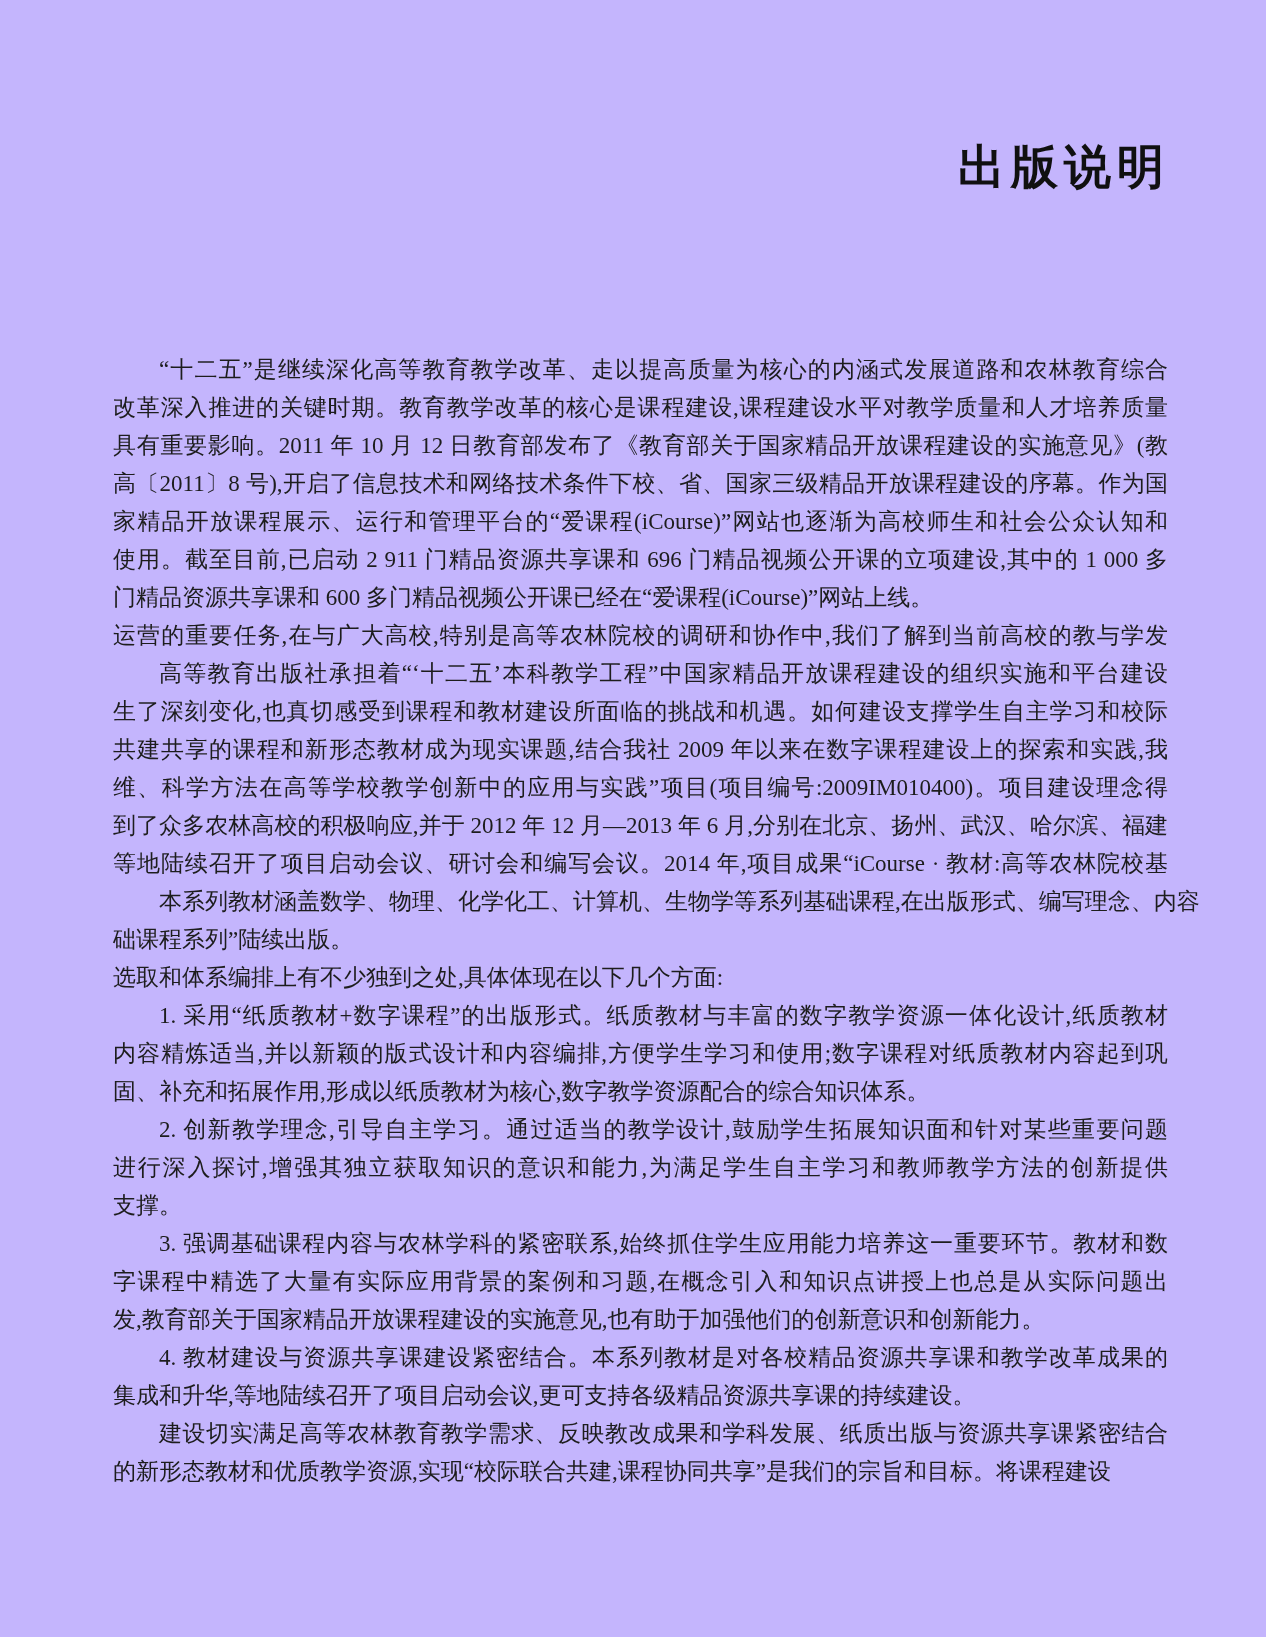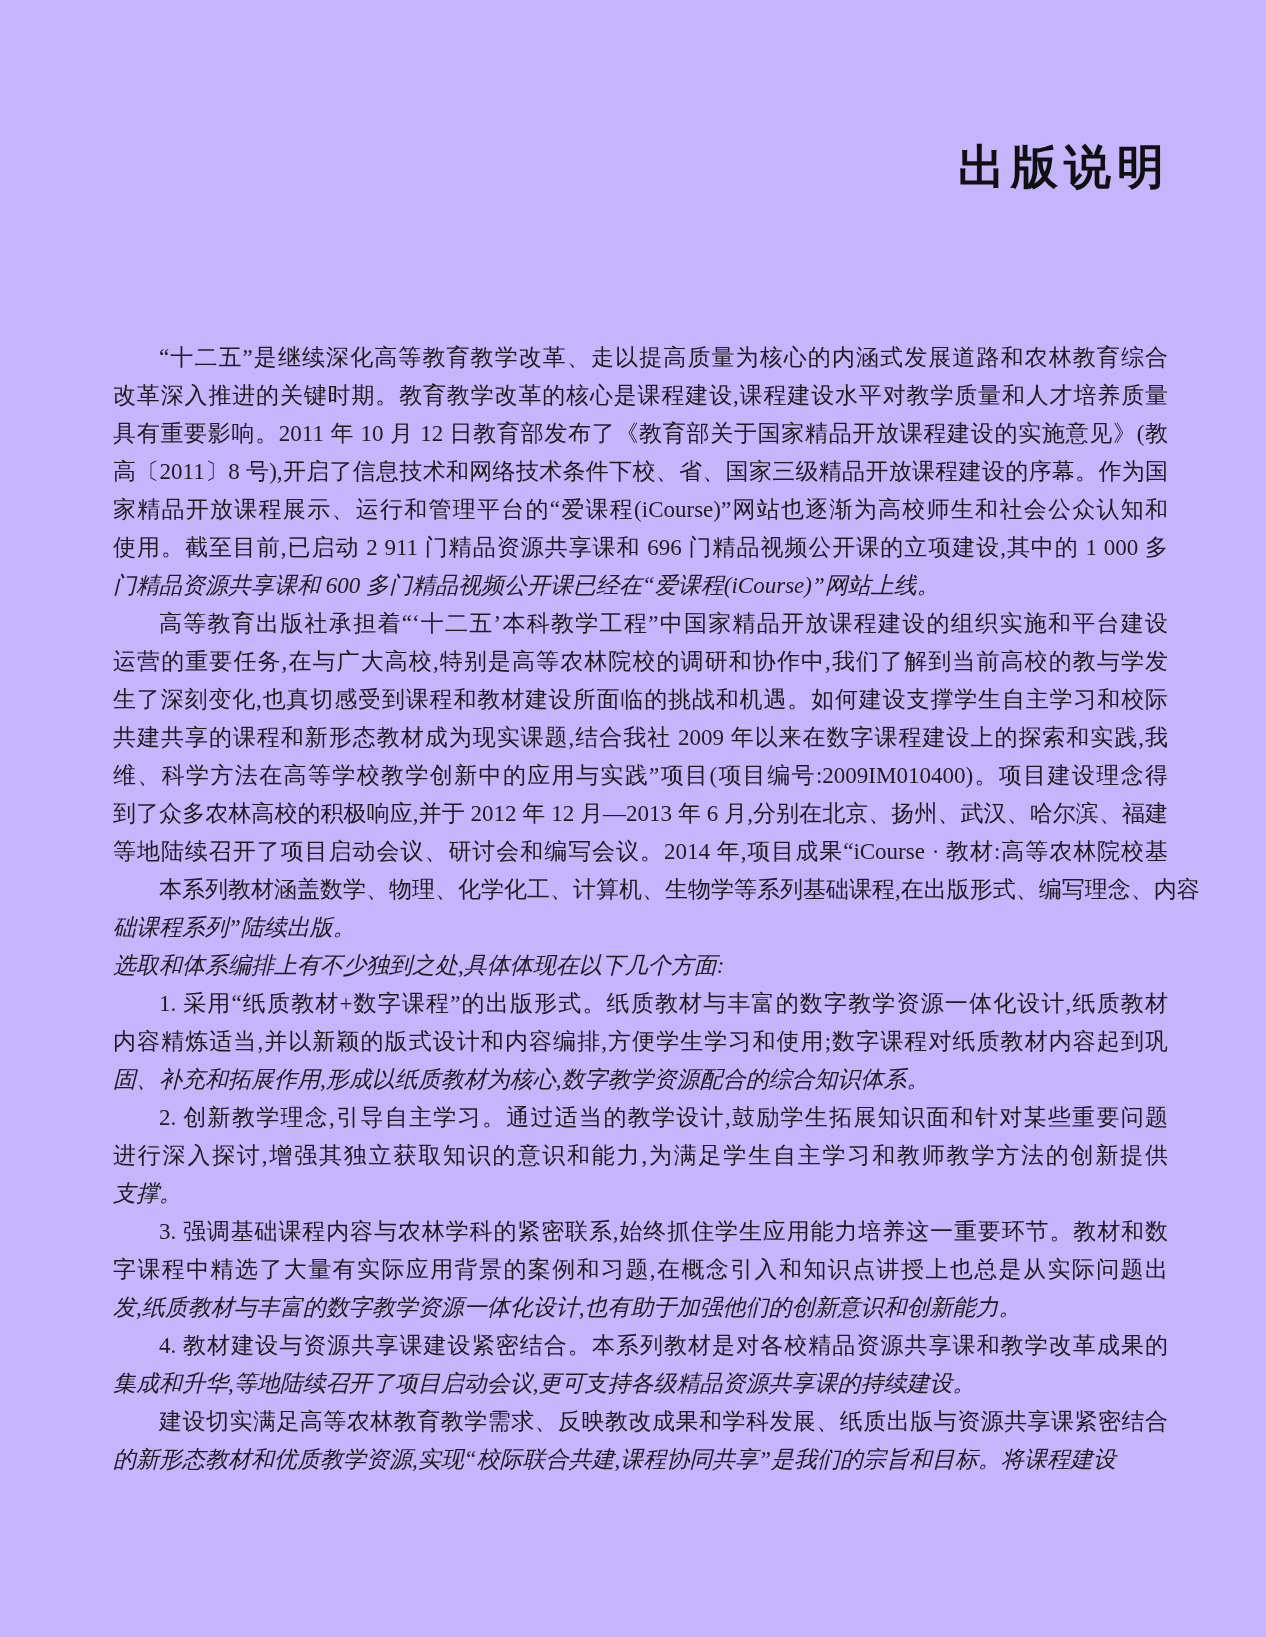--- a/index.html
+++ b/index.html
@@ -24,71 +24,70 @@
     line-height: 52px;
     font-weight: 700;
     letter-spacing: 6px;
     color: #101010;
     font-family: "Liberation Serif", "DejaVu Serif", serif;
     white-space: nowrap;
   }
   .body-text {
     position: absolute;
     left: 113px;
-    top: 339px;
+    top: 351px;
     width: 1055px;
     color: #1d1d1d;
   }
   .line {
     height: 38px;
     line-height: 38px;
     font-size: 23px;
     white-space: nowrap;
     text-align: justify;
     text-align-last: justify;
     overflow: visible;
   }
   .line.indent {
     padding-left: 46px;
   }
   .line.end {
     text-align-last: left;
-    font-style: italic;
   }
 </style>
 </head>
 <body>
 
 <div class="page">
   <h1 class="doc-title">出版说明</h1>
   <div class="body-text">
       <div class="line indent">“十二五”是继续深化高等教育教学改革、走以提高质量为核心的内涵式发展道路和农林教育综合</div>
       <div class="line">改革深入推进的关键时期。教育教学改革的核心是课程建设,课程建设水平对教学质量和人才培养质量</div>
       <div class="line">具有重要影响。2011 年 10 月 12 日教育部发布了《教育部关于国家精品开放课程建设的实施意见》(教</div>
       <div class="line">高〔2011〕8 号),开启了信息技术和网络技术条件下校、省、国家三级精品开放课程建设的序幕。作为国</div>
       <div class="line">家精品开放课程展示、运行和管理平台的“爱课程(iCourse)”网站也逐渐为高校师生和社会公众认知和</div>
       <div class="line">使用。截至目前,已启动 2 911 门精品资源共享课和 696 门精品视频公开课的立项建设,其中的 1 000 多</div>
       <div class="line end">门精品资源共享课和 600 多门精品视频公开课已经在“爱课程(iCourse)”网站上线。</div>
+      <div class="line">运营的重要任务,在与广大高校,特别是高等农林院校的调研和协作中,我们了解到当前高校的教与学发</div>
       <div class="line indent">高等教育出版社承担着“‘十二五’本科教学工程”中国家精品开放课程建设的组织实施和平台建设</div>
-      <div class="line">运营的重要任务,在与广大高校,特别是高等农林院校的调研和协作中,我们了解到当前高校的教与学发</div>
       <div class="line">生了深刻变化,也真切感受到课程和教材建设所面临的挑战和机遇。如何建设支撑学生自主学习和校际</div>
       <div class="line">共建共享的课程和新形态教材成为现实课题,结合我社 2009 年以来在数字课程建设上的探索和实践,我</div>
       <div class="line">维、科学方法在高等学校教学创新中的应用与实践”项目(项目编号:2009IM010400)。项目建设理念得</div>
       <div class="line">到了众多农林高校的积极响应,并于 2012 年 12 月—2013 年 6 月,分别在北京、扬州、武汉、哈尔滨、福建</div>
       <div class="line">等地陆续召开了项目启动会议、研讨会和编写会议。2014 年,项目成果“iCourse · 教材:高等农林院校基</div>
       <div class="line indent">本系列教材涵盖数学、物理、化学化工、计算机、生物学等系列基础课程,在出版形式、编写理念、内容</div>
       <div class="line end">础课程系列”陆续出版。</div>
       <div class="line end">选取和体系编排上有不少独到之处,具体体现在以下几个方面:</div>
       <div class="line indent">1. 采用“纸质教材+数字课程”的出版形式。纸质教材与丰富的数字教学资源一体化设计,纸质教材</div>
       <div class="line">内容精炼适当,并以新颖的版式设计和内容编排,方便学生学习和使用;数字课程对纸质教材内容起到巩</div>
       <div class="line end">固、补充和拓展作用,形成以纸质教材为核心,数字教学资源配合的综合知识体系。</div>
       <div class="line indent">2. 创新教学理念,引导自主学习。通过适当的教学设计,鼓励学生拓展知识面和针对某些重要问题</div>
       <div class="line">进行深入探讨,增强其独立获取知识的意识和能力,为满足学生自主学习和教师教学方法的创新提供</div>
       <div class="line end">支撑。</div>
       <div class="line indent">3. 强调基础课程内容与农林学科的紧密联系,始终抓住学生应用能力培养这一重要环节。教材和数</div>
       <div class="line">字课程中精选了大量有实际应用背景的案例和习题,在概念引入和知识点讲授上也总是从实际问题出</div>
-      <div class="line end">发,纸质教材与丰富的数字教学资源一体化设计,也有助于加强他们的创新意识和创新能力。</div>
+      <div class="line end">发,教育部关于国家精品开放课程建设的实施意见,也有助于加强他们的创新意识和创新能力。</div>
       <div class="line indent">4. 教材建设与资源共享课建设紧密结合。本系列教材是对各校精品资源共享课和教学改革成果的</div>
       <div class="line end">集成和升华,等地陆续召开了项目启动会议,更可支持各级精品资源共享课的持续建设。</div>
       <div class="line indent">建设切实满足高等农林教育教学需求、反映教改成果和学科发展、纸质出版与资源共享课紧密结合</div>
       <div class="line end">的新形态教材和优质教学资源,实现“校际联合共建,课程协同共享”是我们的宗旨和目标。将课程建设</div>
     </div>
 </div>
 
 </body></html>

